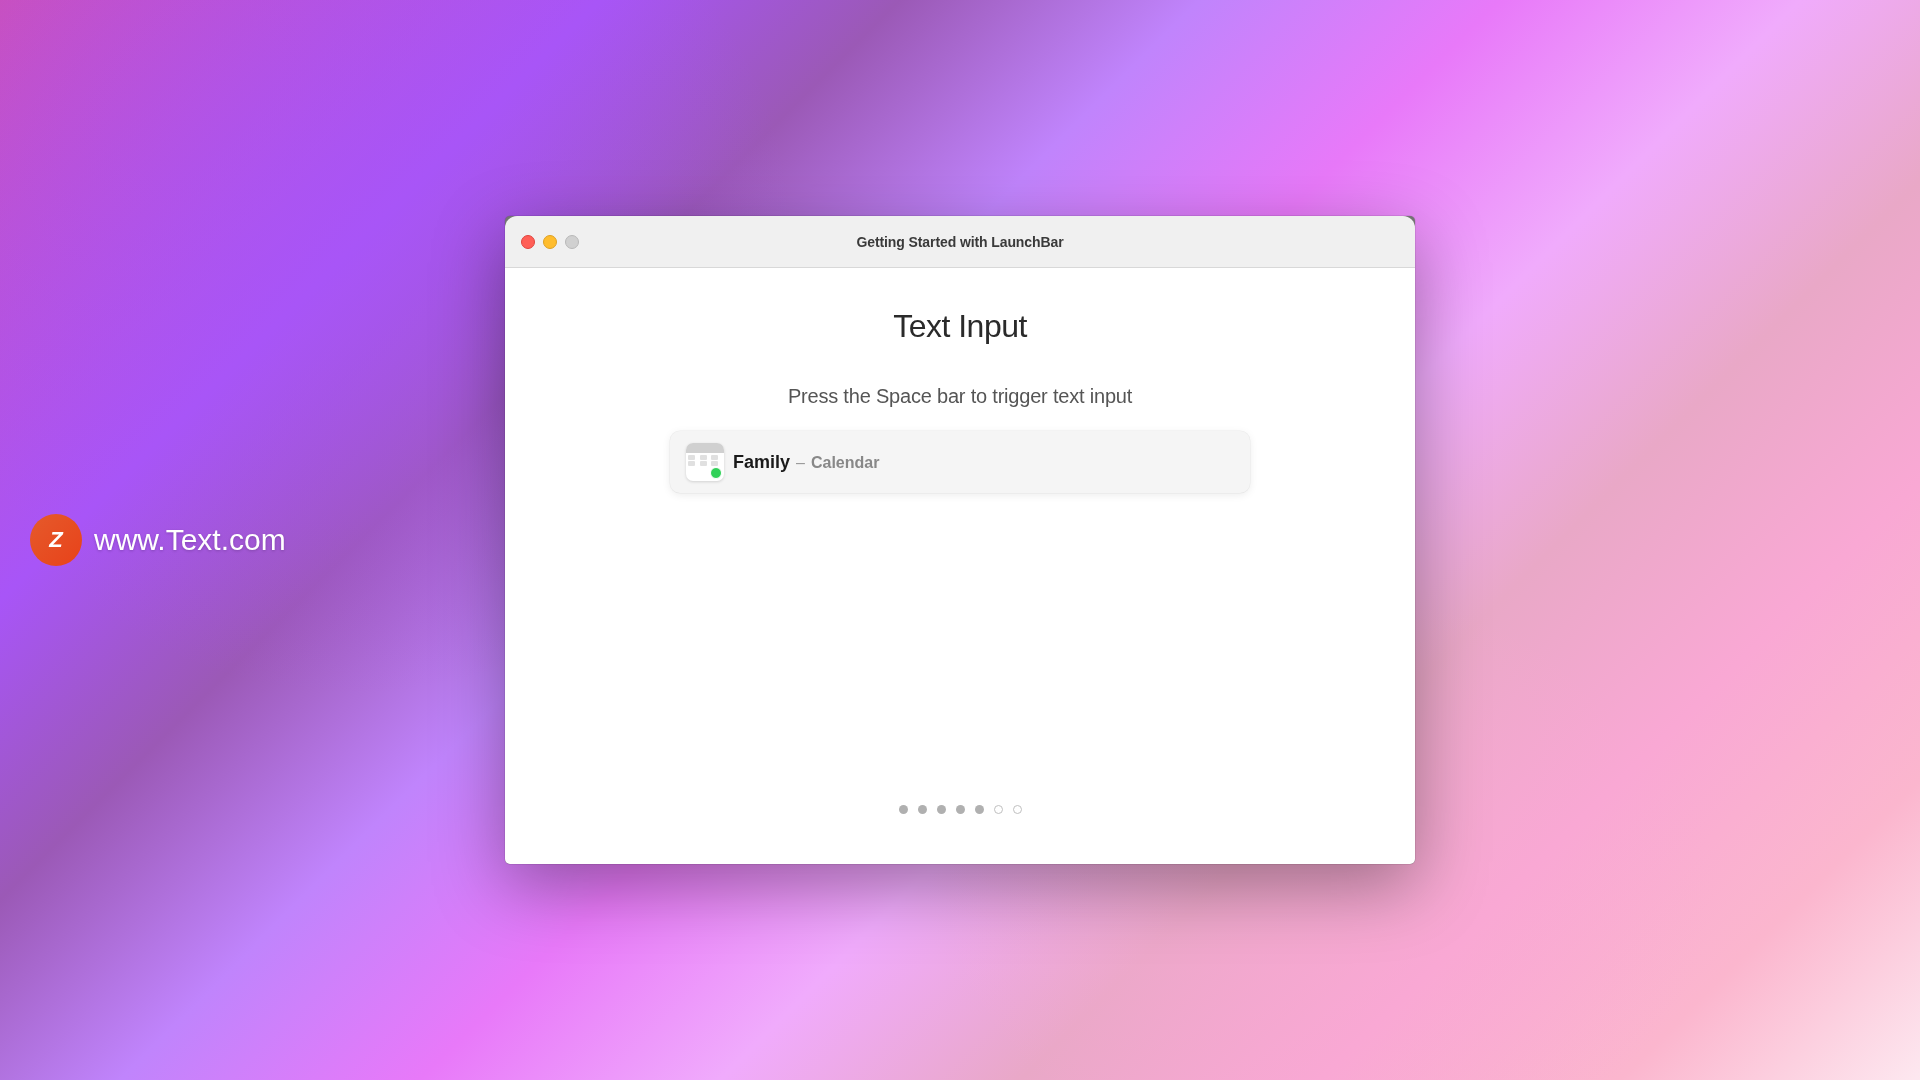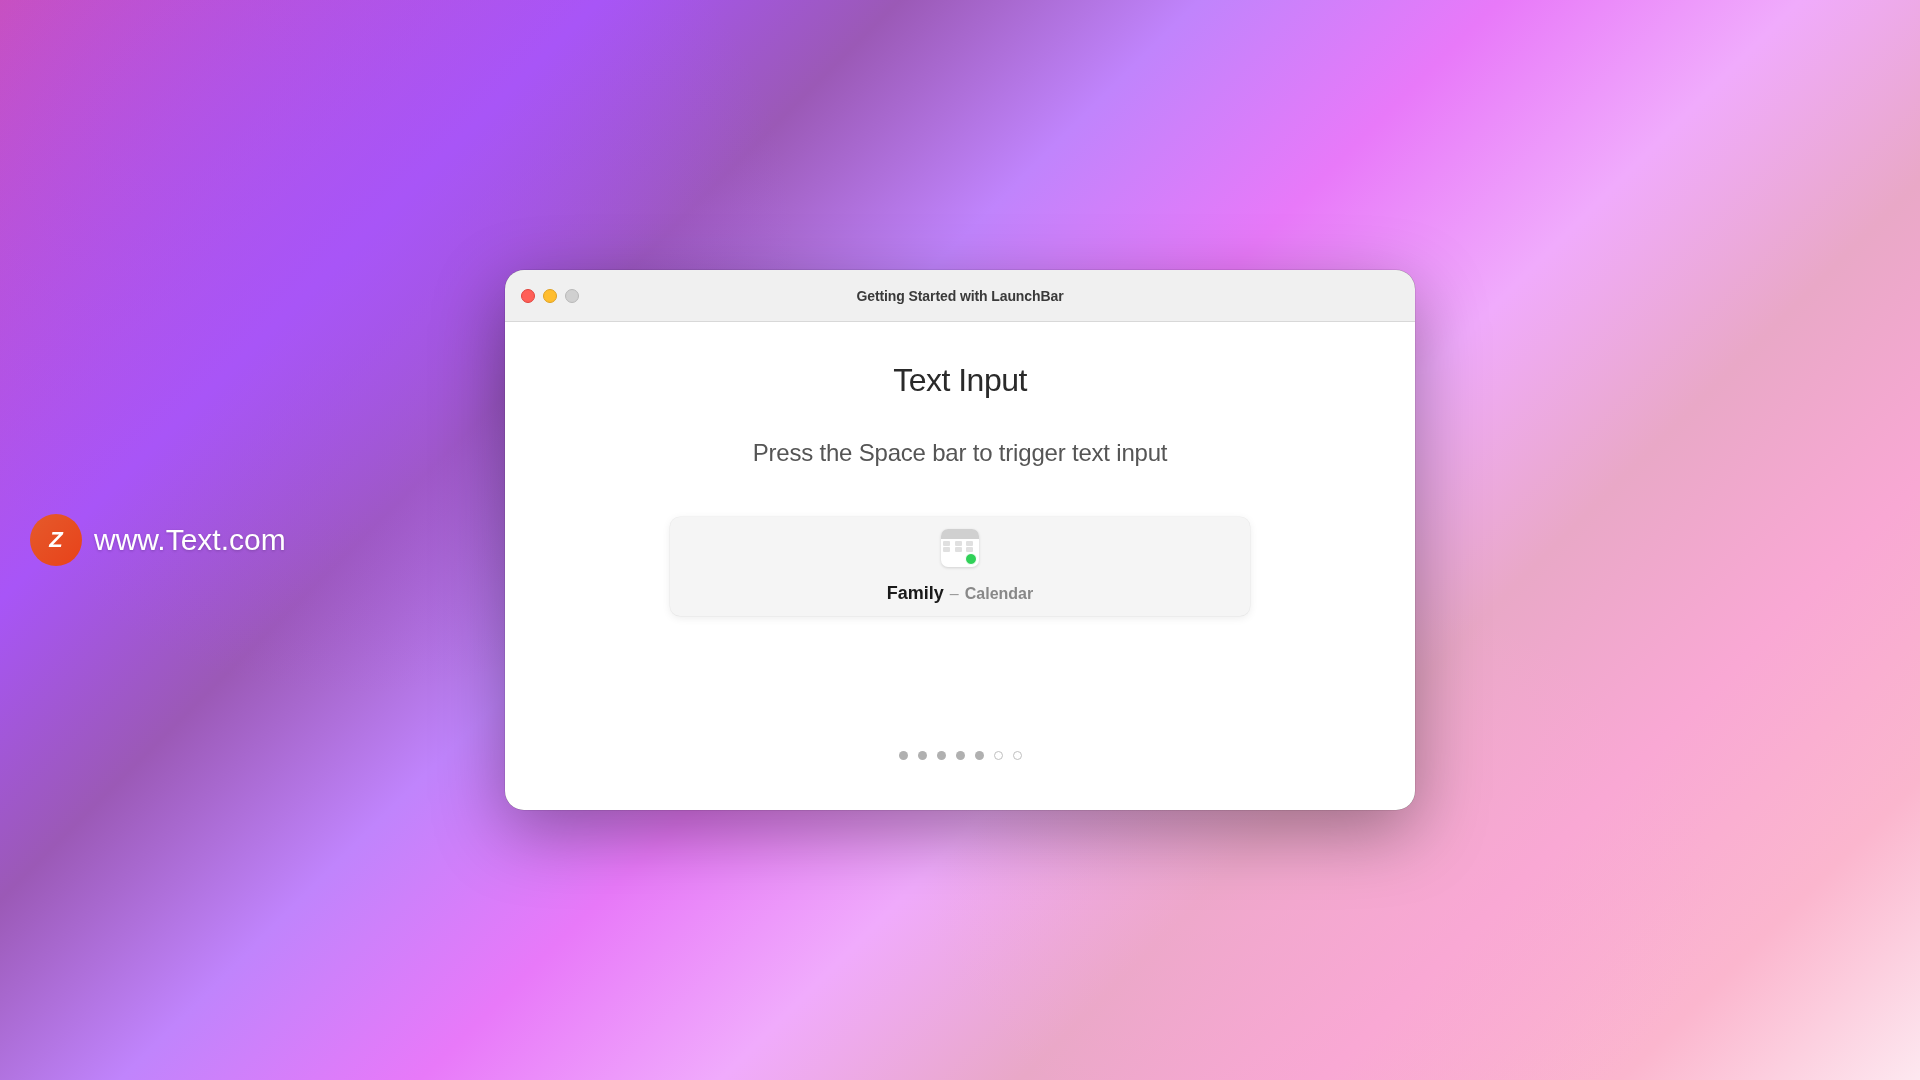--- a/index.html
+++ b/index.html
@@ -88,23 +88,23 @@
       text-shadow: 0 1px 3px rgba(0,0,0,0.2);
     }
 
     
     .window {
       position: absolute;
       left: 50%;
       top: 50%;
       transform: translate(-50%, -50%);
       width: 910px;
-      height: 540px;
+      height: 648px;
       background: #737373;
-      border-radius: 19px;
+      border-radius: 5px;
       box-shadow:
         0 22px 70px rgba(0,0,0,0.35),
         0 0 0 0.5px rgba(0,0,0,0.15);
       display: flex;
       flex-direction: column;
       overflow: hidden;
       z-index: 100;
     }
 
     
@@ -176,41 +176,40 @@
 
     .section-title {
       font-size: 32px;
       font-weight: 300;
       color: #2a2a2a;
       margin-bottom: 40px;
       letter-spacing: -0.5px;
     }
 
     .instruction-text {
-      font-size: 24px;
+      font-size: 20px;
       font-weight: 300;
       color: #555;
-      margin-bottom: 50px;
+      margin-bottom: 23px;
       letter-spacing: -0.2px;
     }
 
     
     .result-item {
       width: 100%;
       max-width: 580px;
       background: #f5f5f5;
       border-radius: 10px;
       padding: 12px 16px;
       display: flex;
       align-items: center;
-      gap: 16px;
+      gap: 9px;
       box-shadow:
         0 2px 8px rgba(0,0,0,0.08),
         0 0 0 0.5px rgba(0,0,0,0.06);
-      flex-direction: column;
     }
 
     
     .calendar-icon {
       width: 38px;
       height: 38px;
       flex-shrink: 0;
       position: relative;
       background: #fff;
       border-radius: 7px;

